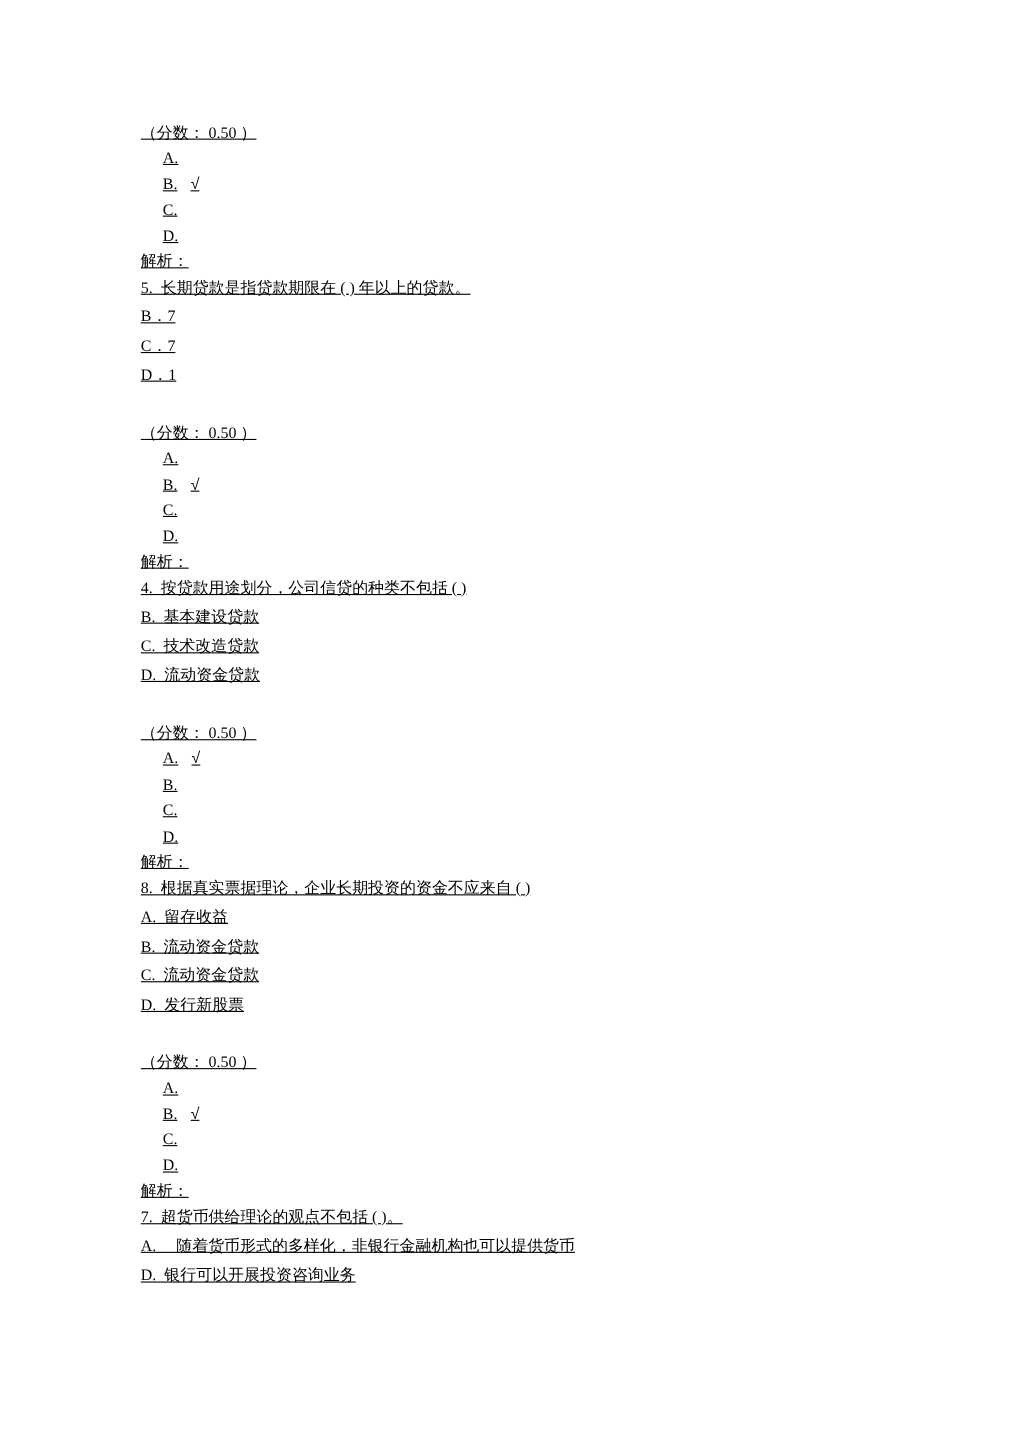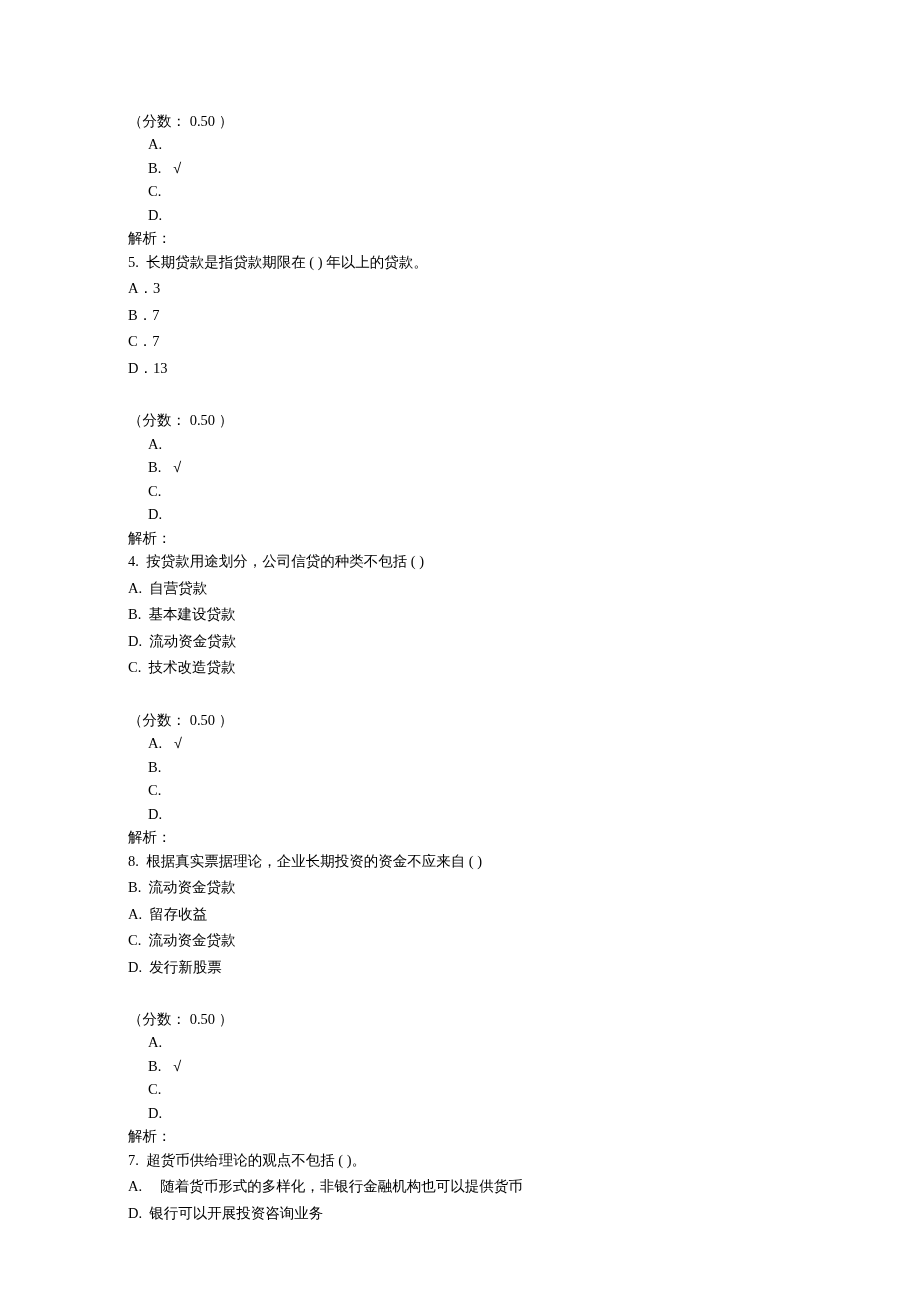--- a/index.html
+++ b/index.html
@@ -11,20 +11,21 @@
   body {
     font-family: "SimSun", "宋体", serif;
     font-size: 14.5px;
     color: #000000;
     line-height: 1.62;
     padding: 110px 0 60px 128px;
     box-sizing: border-box;
   }
   .question-block {
     margin-bottom: 0;
+    text-decoration: underline;
   }
   .line {
     white-space: pre;
   }
   .ans-line {
     padding-left: 20px;
   }
   .check {
     font-family: Arial, sans-serif;
     margin-left: 12px;
@@ -45,52 +46,50 @@
   <div class="line">（分数： 0.50 ）</div>
   <div class="line ans-line">A.</div>
   <div class="line ans-line"><span>B.</span><span class="check">√</span></div>
   <div class="line ans-line">C.</div>
   <div class="line ans-line">D.</div>
   <div class="line anal-line">解析：</div>
 </div>
 
 <div class="question-block">
   <div class="line stem-line">5.  长期贷款是指贷款期限在 ( ) 年以上的贷款。</div>
-  <div class="line opt-line">A．3</div>
   <div class="line opt-line">B．7</div>
   <div class="line opt-line">C．7</div>
-  <div class="line opt-line">D．13</div>
+  <div class="line opt-line">D．1</div>
   <div class="gap"></div>
   <div class="line">（分数： 0.50 ）</div>
   <div class="line ans-line">A.</div>
   <div class="line ans-line"><span>B.</span><span class="check">√</span></div>
   <div class="line ans-line">C.</div>
   <div class="line ans-line">D.</div>
   <div class="line anal-line">解析：</div>
 </div>
 
 <div class="question-block">
   <div class="line stem-line">4.  按贷款用途划分，公司信贷的种类不包括 ( )</div>
-  <div class="line opt-line">A.  自营贷款</div>
   <div class="line opt-line">B.  基本建设贷款</div>
+  <div class="line opt-line">C.  技术改造贷款</div>
   <div class="line opt-line">D.  流动资金贷款</div>
-  <div class="line opt-line">C.  技术改造贷款</div>
   <div class="gap"></div>
   <div class="line">（分数： 0.50 ）</div>
   <div class="line ans-line"><span>A.</span><span class="check">√</span></div>
   <div class="line ans-line">B.</div>
   <div class="line ans-line">C.</div>
   <div class="line ans-line">D.</div>
   <div class="line anal-line">解析：</div>
 </div>
 
 <div class="question-block">
   <div class="line stem-line">8.  根据真实票据理论，企业长期投资的资金不应来自 ( )</div>
+  <div class="line opt-line">A.  留存收益</div>
   <div class="line opt-line">B.  流动资金贷款</div>
-  <div class="line opt-line">A.  留存收益</div>
   <div class="line opt-line">C.  流动资金贷款</div>
   <div class="line opt-line">D.  发行新股票</div>
   <div class="gap"></div>
   <div class="line">（分数： 0.50 ）</div>
   <div class="line ans-line">A.</div>
   <div class="line ans-line"><span>B.</span><span class="check">√</span></div>
   <div class="line ans-line">C.</div>
   <div class="line ans-line">D.</div>
   <div class="line anal-line">解析：</div>
 </div>

